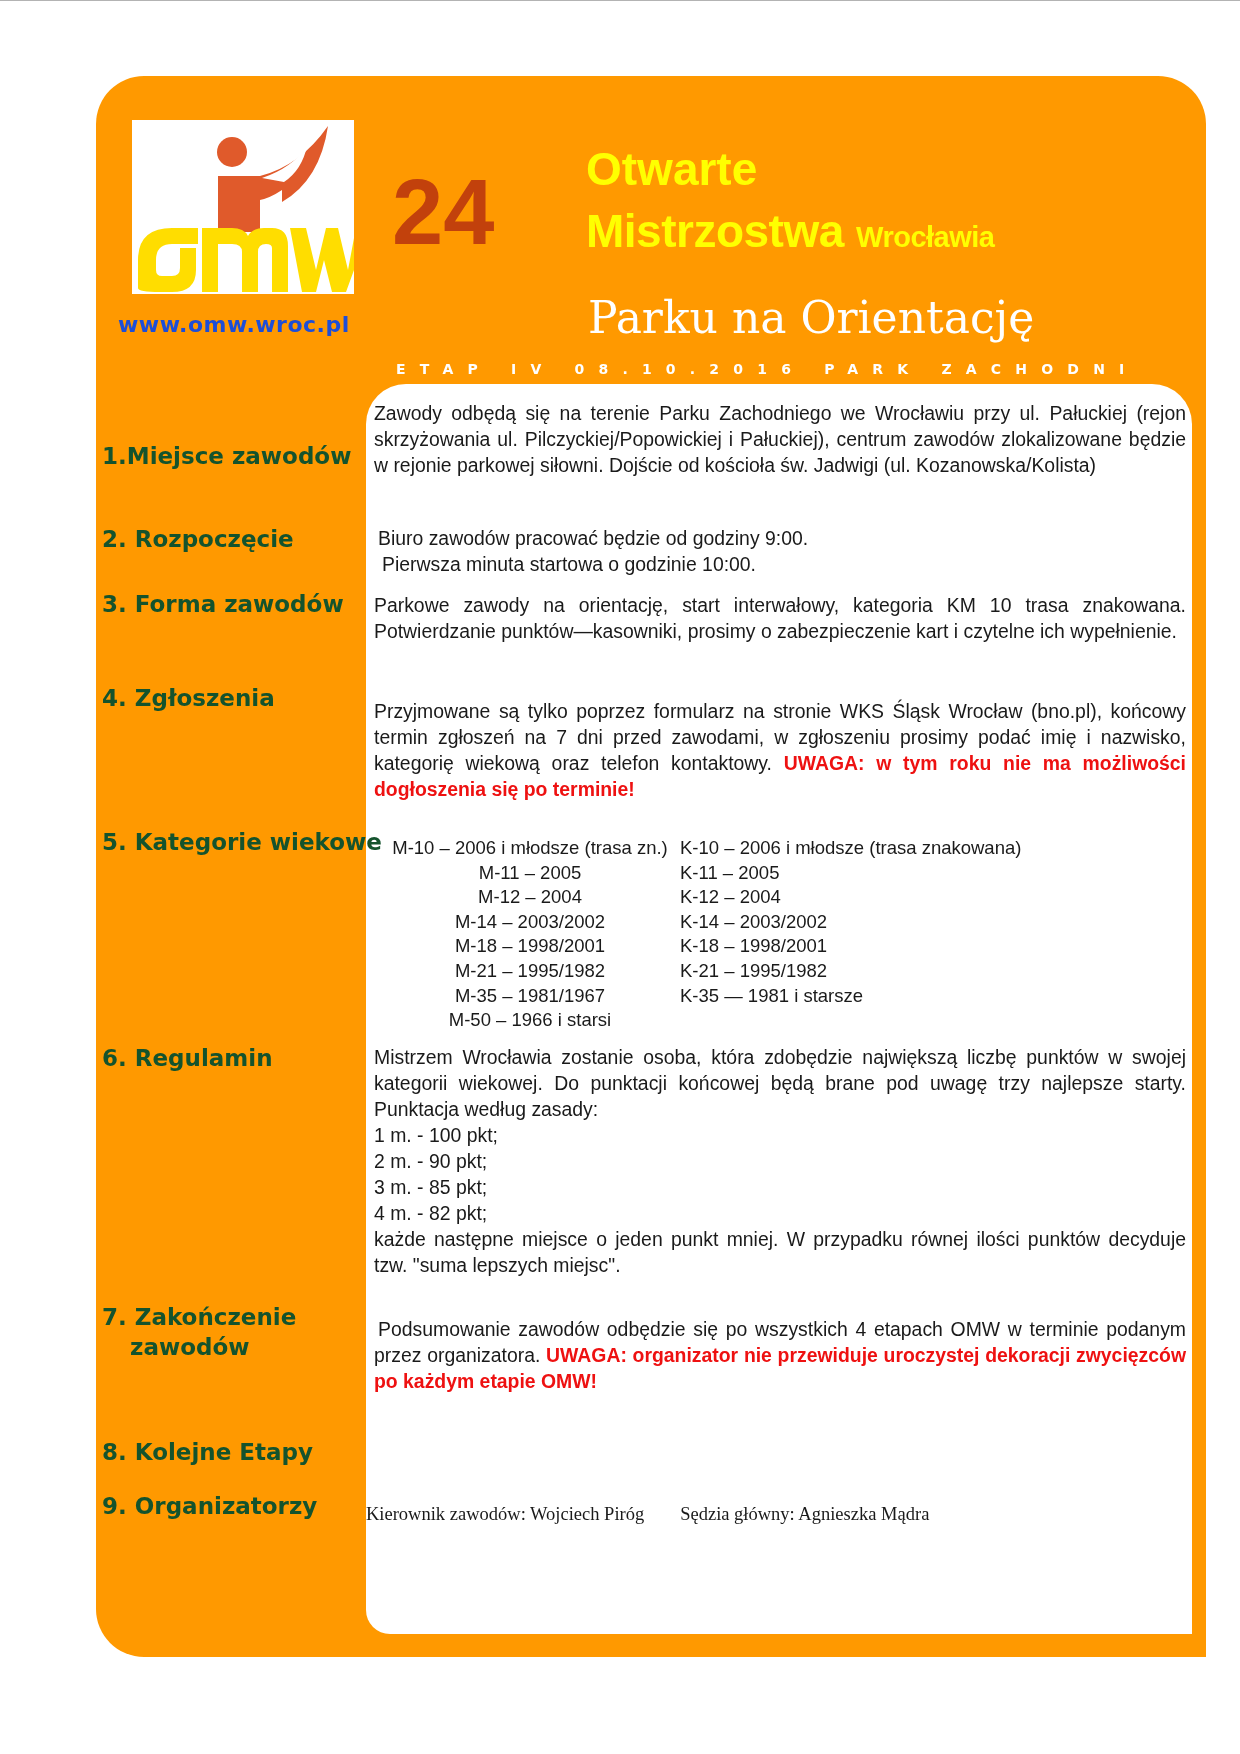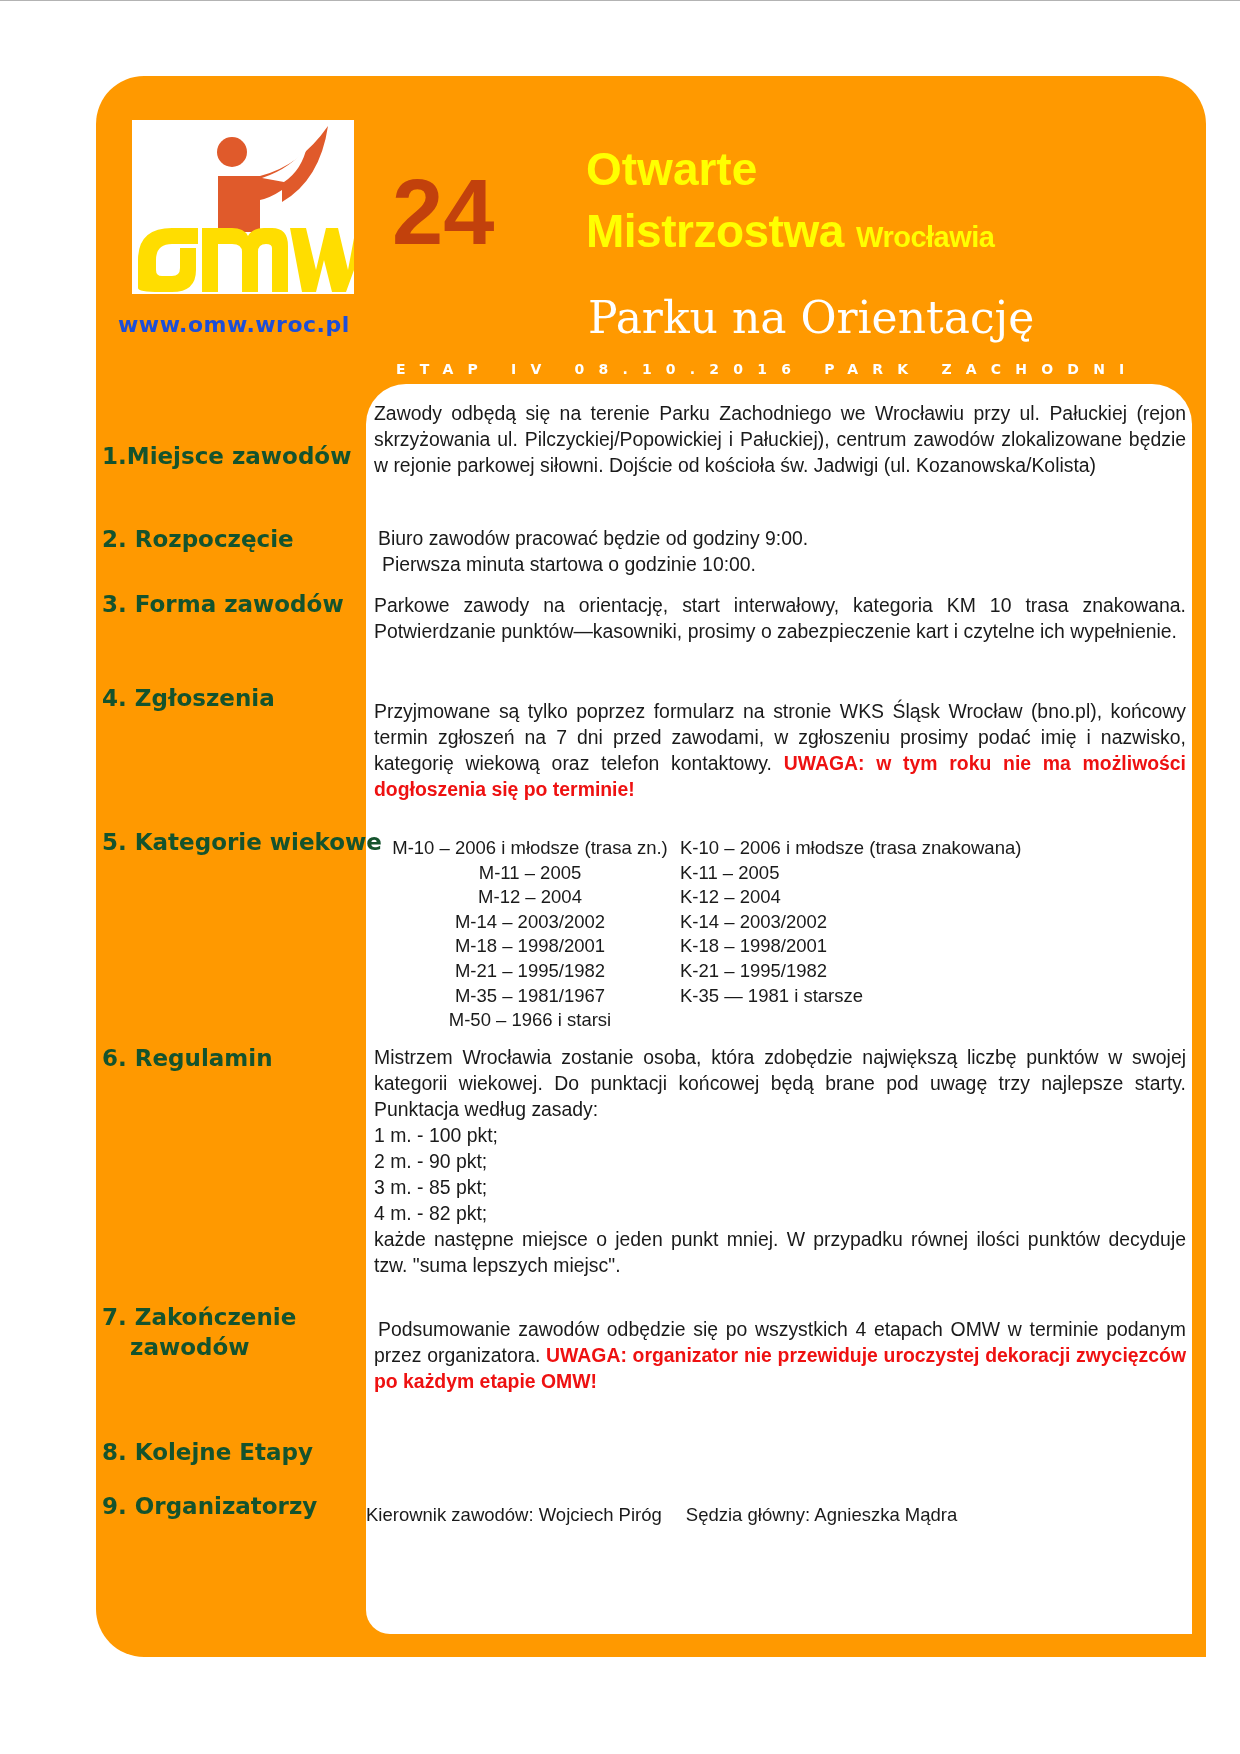--- a/index.html
+++ b/index.html
@@ -125,26 +125,26 @@
       line-height: 24.6px;
       color: #1a1a1a;
       display: flex;
     }
     .cat-col-m { width: 300px; text-align: center; }
     .cat-col-k { width: 420px; }
     .cat-item { white-space: nowrap; }
     .organizers {
       position: absolute;
       left: 366px; top: 1504px;
-      font-family: Liberation Sans, sans-serif;
+      font-family: Liberation Serif, serif;
       font-size: 18.5px;
       color: #1a1a1a;
       white-space: nowrap;
       display: flex;
-      gap: 24px;
+      gap: 36px;
     }
   </style>
 </head>
 <body>
 
 <div class="page-top-rule"></div>
 
 <div class="orange-panel"></div>
 
 <div class="logo-box">

